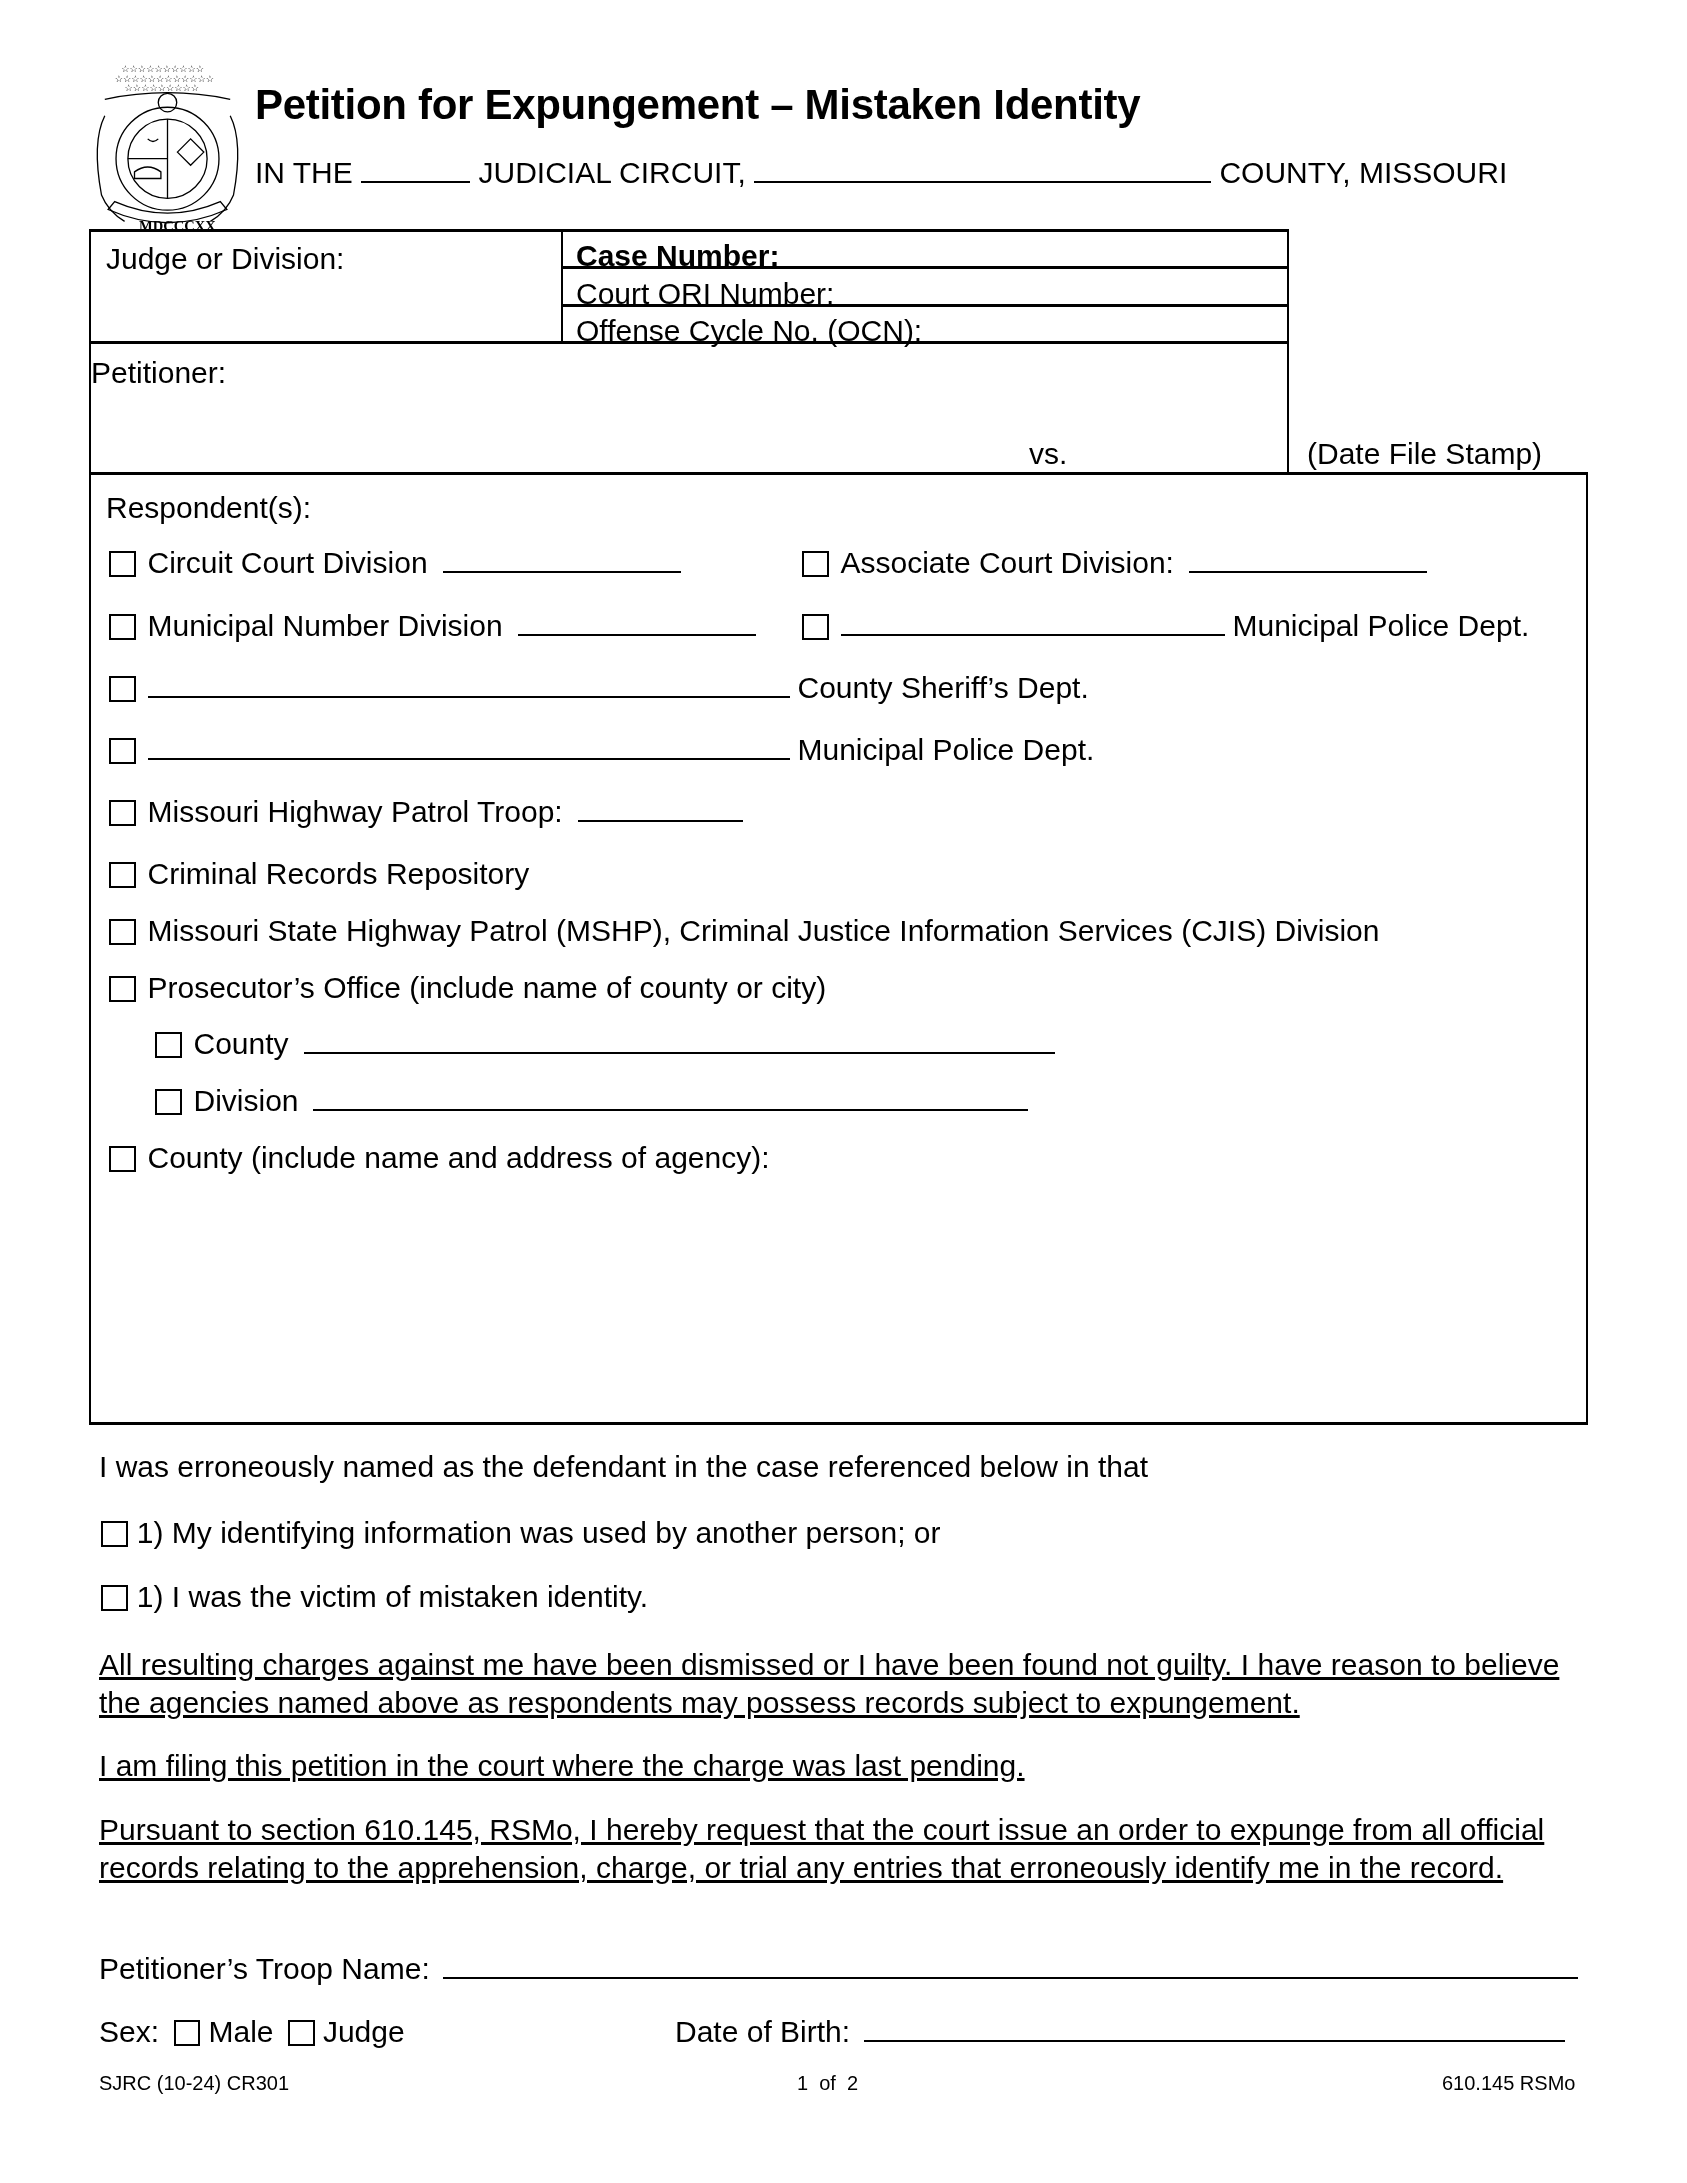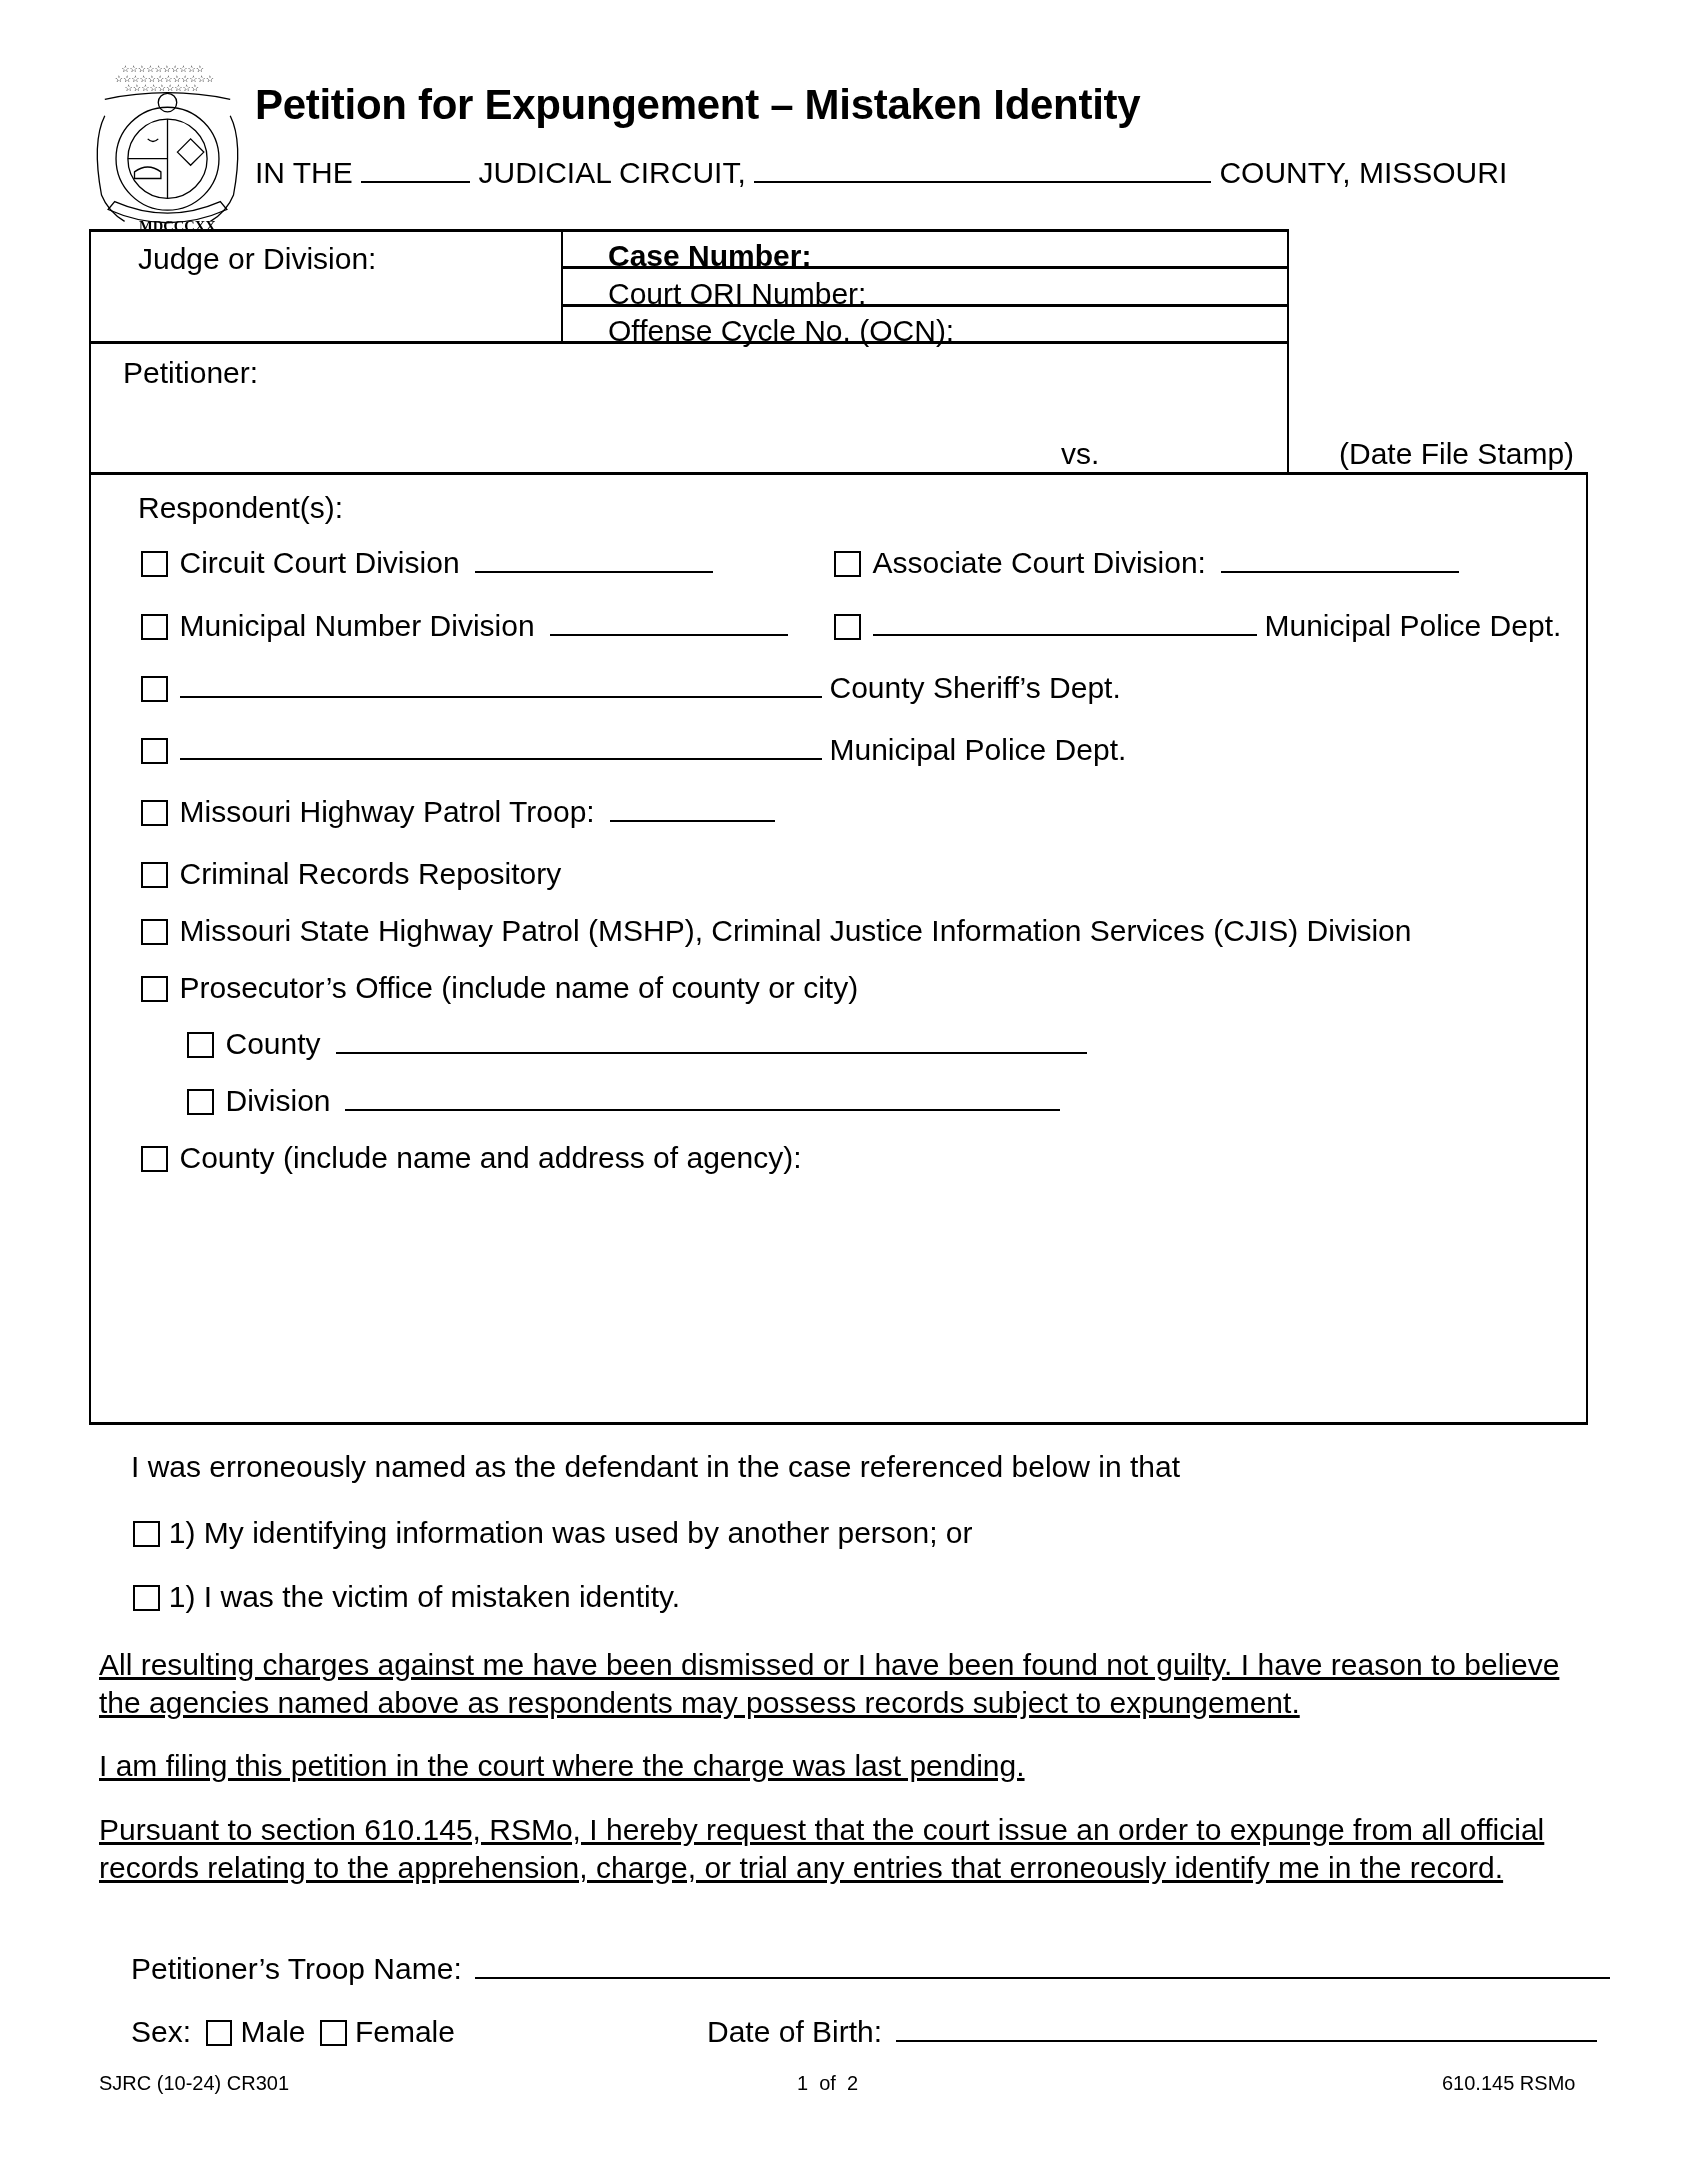--- a/index.html
+++ b/index.html
@@ -4,21 +4,21 @@
 <style>
   html, body { margin:0; padding:0; background:#fff; }
   body { width:1687px; height:2183px; position:relative; font-family:"Liberation Sans", sans-serif; color:#000; overflow:hidden; }
   .abs { position:absolute; }
   .seal { left:85px; top:53px; width:165px; height:185px; }
   .title { left:255px; top:81px; font-size:42px; font-weight:bold; white-space:nowrap; letter-spacing:-0.3px; }
   .subtitle { left:255px; top:156px; font-size:30px; white-space:nowrap; }
   .blank { display:inline-block; border-bottom:2.6px solid #000; height:25px; vertical-align:baseline; }
   .box-line { position:absolute; background:#000; }
   .cb { display:inline-block; width:26.5px; height:26.5px; border:2.6px solid #000; box-sizing:border-box; vertical-align:-4px; margin-right:12px; background:#fff; }
-  .row { position:absolute; font-size:30px; white-space:nowrap;margin-left:32px; }
+  .row { position:absolute; font-size:30px; white-space:nowrap; }
   .bold { font-weight:bold; }
   .para { position:absolute; left:99px; width:1489px; font-size:30px; line-height:38px;text-decoration:underline; }
   .footer { position:absolute; font-size:20px; white-space:nowrap; top:2036px; }
 </style>
 </head>
 <body>
 
 <div class="abs seal">
   <svg width="165" height="185" viewBox="0 0 250 280">
     <g fill="none" stroke="#000" stroke-width="2">
@@ -145,21 +145,21 @@
 <div class="para" style="top:1811px;width:1469px">Pursuant to section 610.145, RSMo, I hereby request that the court issue an order to expunge from all official records relating to the apprehension, charge, or trial any entries that erroneously identify me in the record.</div>
 
 <div class="row" style="left:99px;top:1952px">
   <span>Petitioner’s Troop Name:</span>
   <span class="blank" style="width:1135px;margin-left:5.3px"></span>
 </div>
 
 <div class="row" style="left:99px;top:2015px">
   <span>Sex:</span>
   <span class="cb" style="margin-left:6.6px;margin-right:8px"></span><span>Male</span>
-  <span class="cb" style="margin-left:6.6px;margin-right:8px"></span><span>Female</span>
+  <span class="cb" style="margin-left:6.6px;margin-right:8px"></span><span>Judge</span>
 </div>
 
 <div class="row" style="left:675px;top:2015px">
   <span>Date of Birth:</span>
   <span class="blank" style="width:701px;margin-left:5.3px"></span>
 </div>
 
 <div class="footer" style="left:99px;top:2072px">SJRC (10-24) CR301</div>
 <div class="footer" style="left:797px;top:2072px;white-space:pre">1  of  2</div>
 <div class="footer" style="left:1442px;top:2072px">610.145 RSMo</div>

